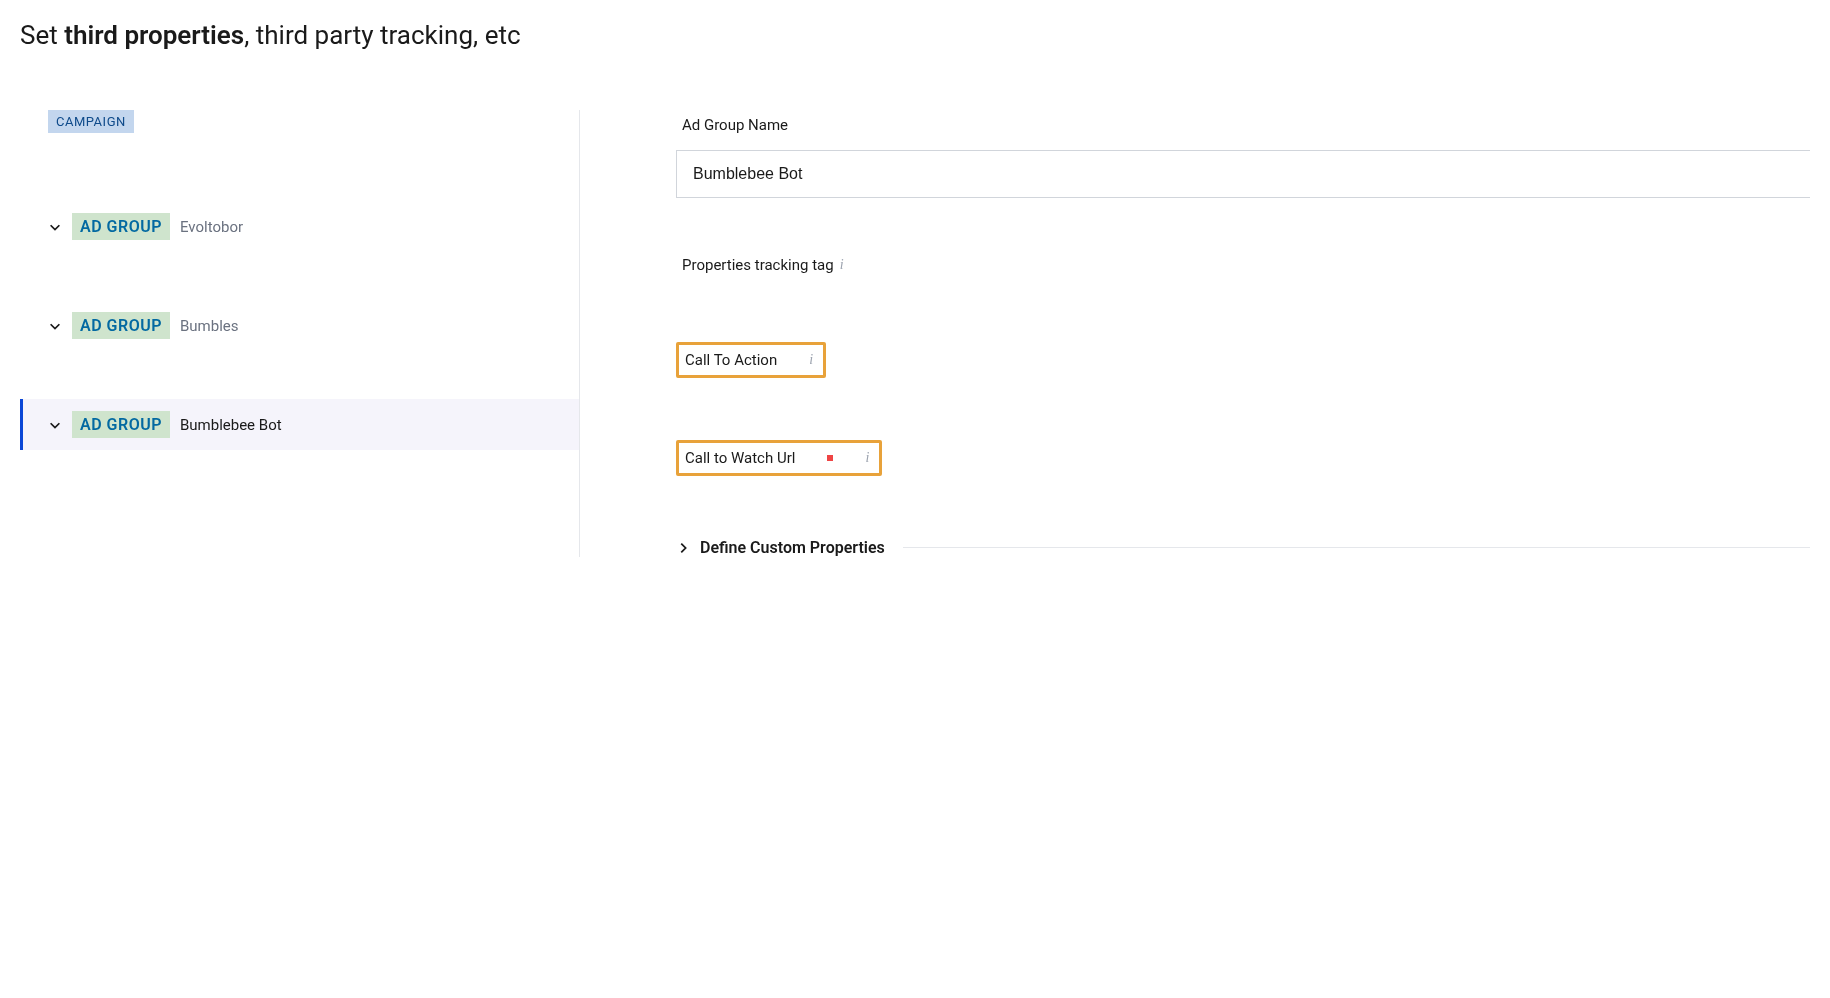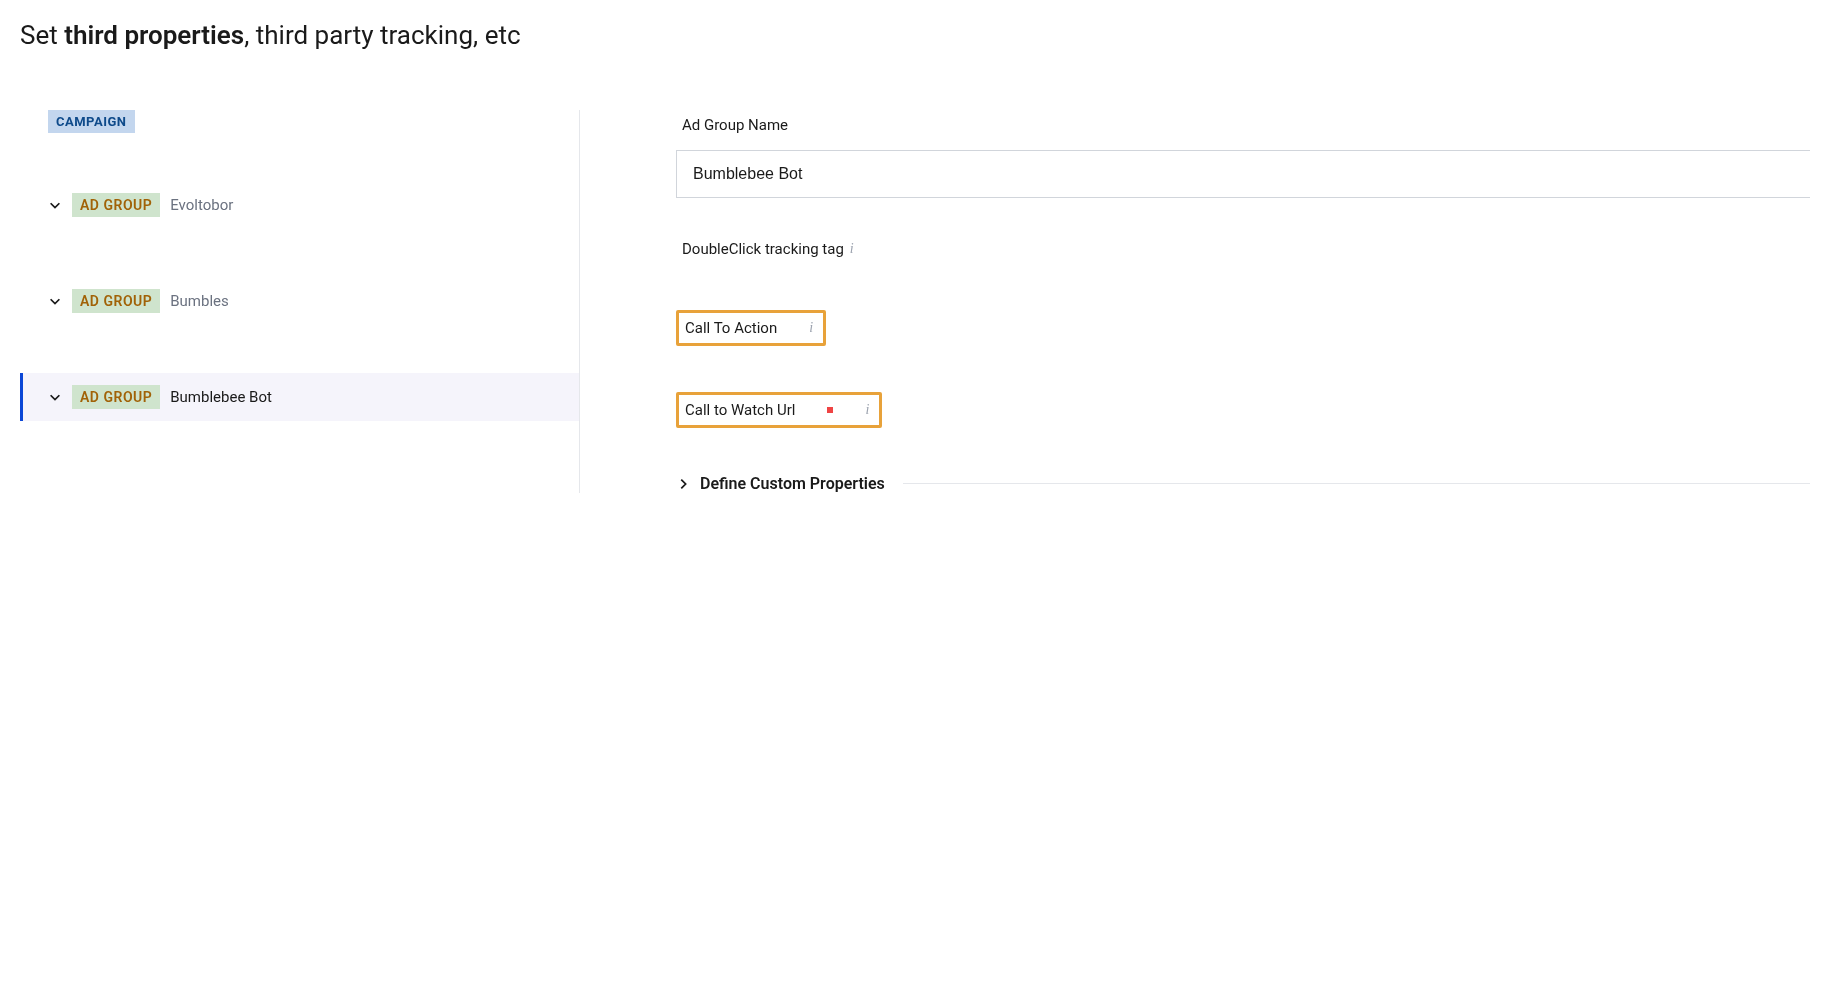--- a/index.html
+++ b/index.html
@@ -37,24 +37,24 @@
     }
     .sidebar-inner {
       padding-left: 28px;
       padding-right: 20px;
     }
     .campaign-badge {
       display: inline-block;
       background: #c3d6ee;
       color: #0e4a8a;
       font-size: 13px;
-      font-weight: 700;
+      font-weight: 400;
       letter-spacing: 0.5px;
       padding: 4px 8px;
-      margin-bottom: 48px;
+      margin-bottom: 68px;
     }
     .tree-item {
       display: flex;
       align-items: center;
       gap: 10px;
       padding: 12px 8px 12px 0;
       margin-bottom: 48px;
       cursor: pointer;
     }
     .tree-item.last { margin-bottom: 0; }
@@ -69,42 +69,42 @@
     .tree-item .arrow {
       width: 14px;
       height: 14px;
       color: #1a1a1a;
       flex-shrink: 0;
     }
     .tree-item.selected .arrow { color: #1a1a1a; }
     .adgroup-badge {
       display: inline-block;
       background: #cfe4cd;
-      color: #a16207;
-      font-size: 14px;
+      color: #0369a1;
+      font-size: 16px;
       font-weight: 600;
       letter-spacing: 0.5px;
       padding: 4px 8px;
       flex-shrink: 0;
     }
     .tree-item .item-label {
       color: #6b7280;
       font-size: 15px;
     }
     .tree-item.selected .item-label {
       color: #1a1a1a;
     }
 
     .main {
       flex: 1;
       padding-left: 96px;
       padding-top: 0;
     }
     .field-block {
-      margin-bottom: 36px;
+      margin-bottom: 52px;
     }
     .field-label {
       display: inline-flex;
       align-items: center;
       gap: 6px;
       font-size: 15px;
       color: #1a1a1a;
       margin-bottom: 10px;
       padding: 6px 10px 6px 6px;
       position: relative;
@@ -212,21 +212,21 @@
 
       <div class="field-block">
         <div class="field-label">
           <span>Ad Group Name</span>
         </div>
         <input type="text" class="field-input" value="Bumblebee Bot" style="">
       </div>
 
       <div class="field-block">
         <div class="field-label">
-          <span>DoubleClick tracking tag</span>
+          <span>Properties tracking tag</span>
           <span class="info-icon">i</span>
         </div>
       </div>
 
       <div class="field-block">
         <div class="field-label highlighted">
           <span>Call To Action</span>
           <span class="info-icon">i</span>
         </div>
       </div>

